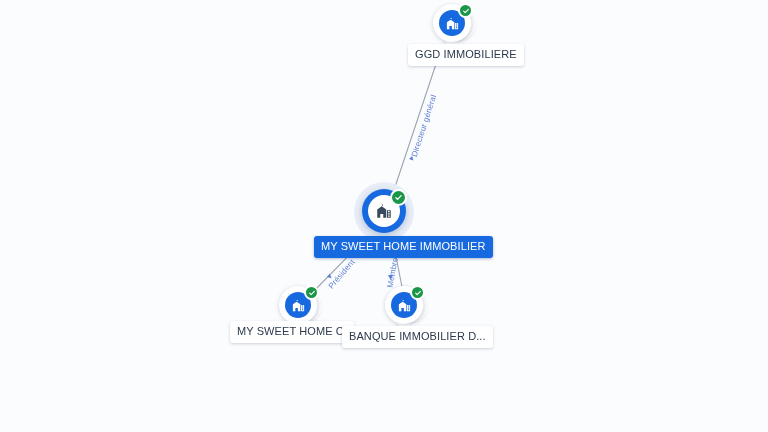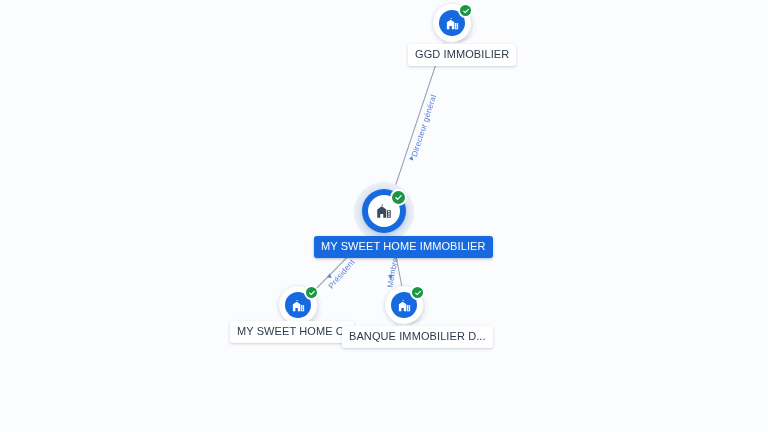--- a/index.html
+++ b/index.html
@@ -169,21 +169,21 @@
           </svg>
         </div>
         <div class="check" style="right:-2px;top:-1px;width:15px;height:15px;">
           <svg width="8" height="8" viewBox="0 0 24 24" aria-hidden="true">
             <path fill="none" stroke="#ffffff" stroke-width="3.4" stroke-linecap="round" stroke-linejoin="round" d="M5 12.5l4.5 4.5L19 7"></path>
           </svg>
         </div>
       </div>
     </div>
 
-    <div class="label" style="left:-44px;top:18px;">GGD IMMOBILIER</div>
+    <div class="label" style="left:-44px;top:18px;">GGD IMMOBILIERE</div>
   </div>
 
   <div class="node" style="left:384px;top:213px;">
     <div class="pin-wrap" style="left:-30px;top:-31px;">
       <div class="halo" style="left:0px;top:0px;width:60px;height:60px;"></div>
 
       <div class="pin-selected" style="left:8px;top:7px;width:44px;height:44px;">
         <div class="inner" style="width:32px;height:32px;">
           <svg width="18" height="18" viewBox="0 0 24 24" aria-hidden="true">
             <path fill="#394a5c" d="M3 21V10l6-4.2L15 10v11h-4v-5H7v5H3zm13 0V11h5v10h-5zm1.4-1.4h2.2v-1.6h-2.2v1.6zm0-3h2.2V15h-2.2v1.6zm0-3h2.2v-1.6h-2.2v1.6z"></path>

